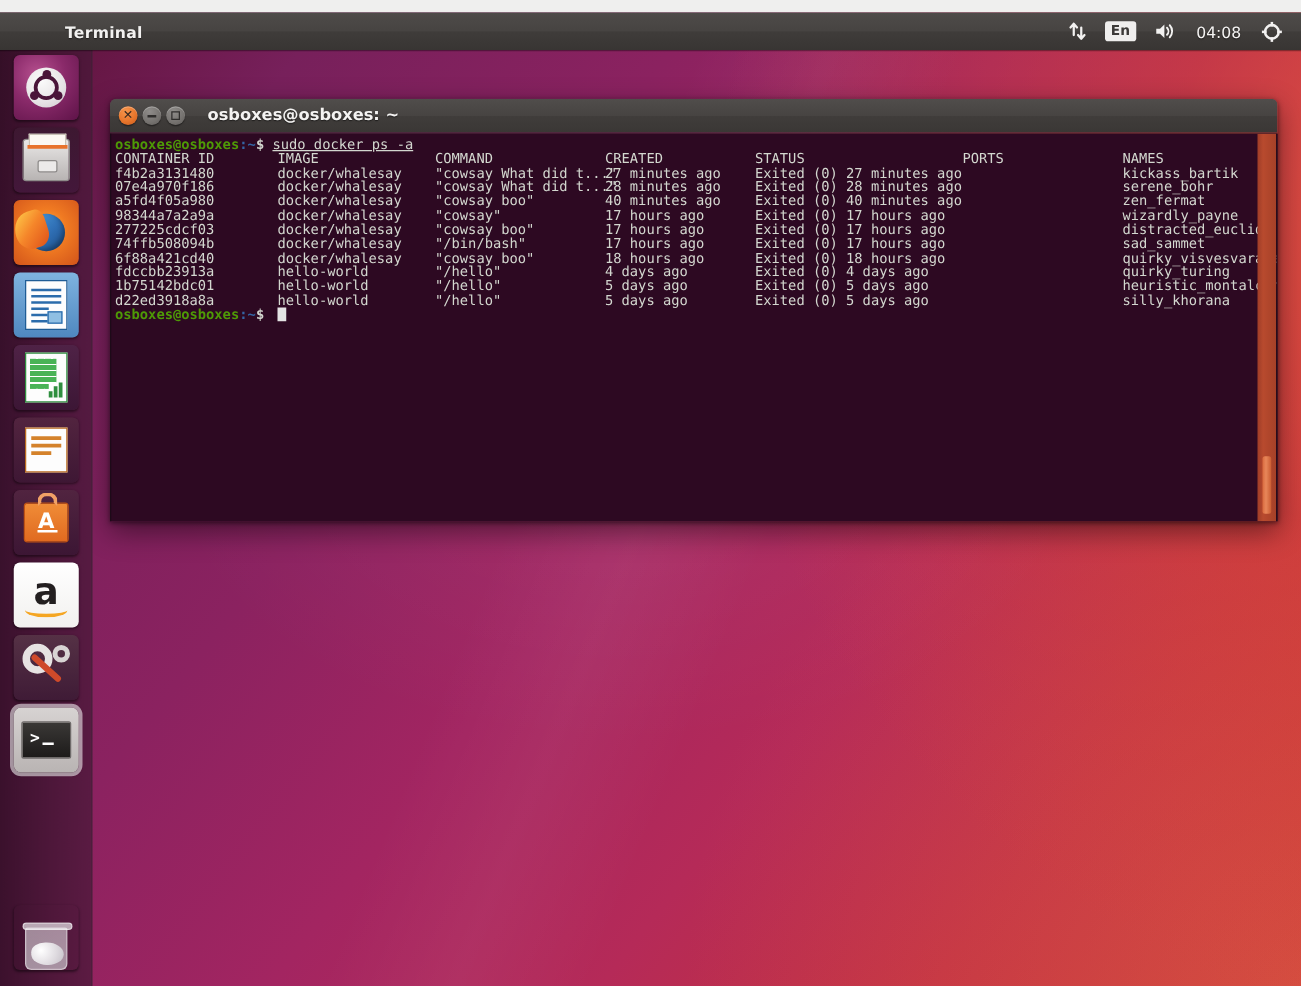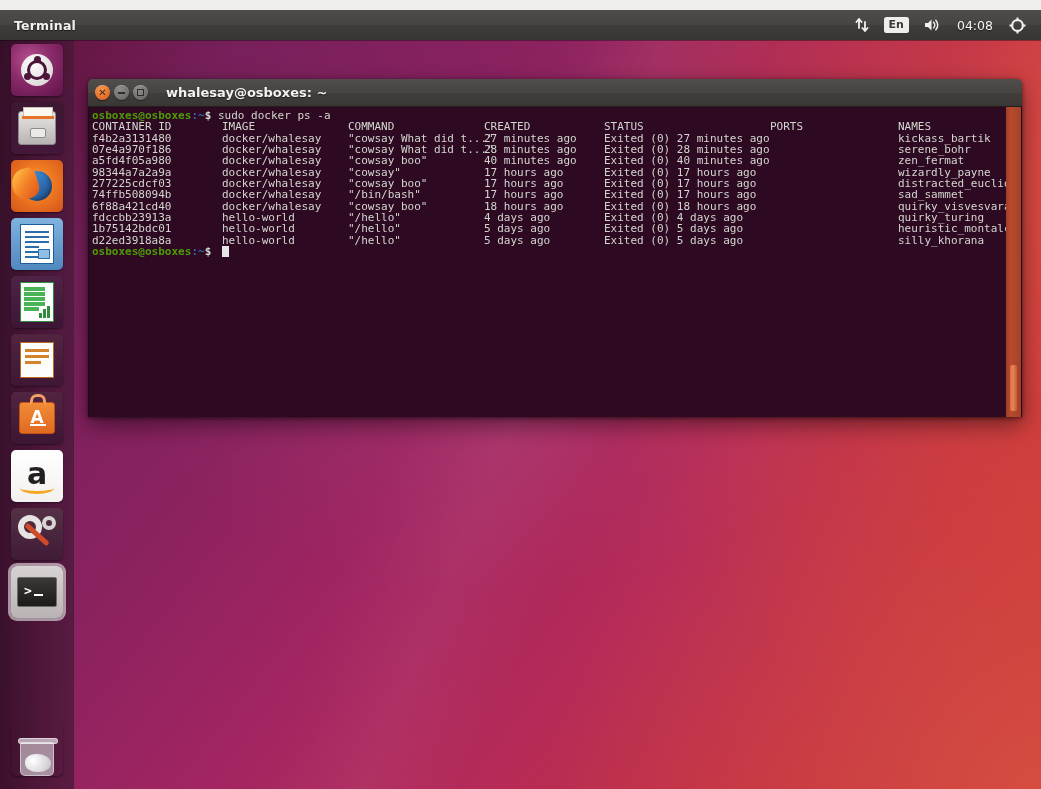--- a/index.html
+++ b/index.html
@@ -27,20 +27,21 @@
     background: radial-gradient(ellipse 55% 42% at 44% 46%, rgba(255,255,255,0.05) 0%, rgba(255,255,255,0.0) 70%);
     pointer-events:none;
   }
 
   
   #panel {
     position: absolute; left: 0; top: 10px; width: 1041px; height: 30px;
     background: linear-gradient(to bottom, #4e4b49 0%, #474442 48%, #3f3c3a 52%, #383533 100%);
     display: flex; align-items: center; z-index: 50;
     box-shadow: 0 1px 0 rgba(0,0,0,0.35);
+    padding-left: 38px;
   }
   #panel-title {
     color: #f2f1f0; font-size: 12.5px; font-weight: bold;
     font-family: "DejaVu Sans", sans-serif;
     margin-left: 14px; letter-spacing: .2px;
     text-shadow: 0 1px 1px rgba(0,0,0,0.55);
   }
   #panel-right { margin-left: auto; display: flex; align-items: center; height: 30px; padding-right: 8px; }
   .panel-item { display: flex; align-items: center; justify-content: center; height: 30px; padding: 0 7px; }
   .panel-clock { color: #f4f3f2; font-size: 12.5px; font-family: "DejaVu Sans", sans-serif; padding: 0 9px; text-shadow: 0 1px 1px rgba(0,0,0,0.5); }
@@ -165,21 +166,21 @@
     position: absolute; left: 3px; top: 3px; right: 18px;
     font-family: "DejaVu Sans Mono", monospace;
     font-size: 11px; line-height: 11.35px; white-space: pre;
     color: #d3d7cf;
   }
   .trow { height: 11.35px; position: relative; }
   .tcell { position: absolute; top: 0; }
   .c-prompt-user { color: #4e9a06; font-weight: bold; }
   .c-prompt-path { color: #3465a4; font-weight: bold; }
   .c-prompt-sym  { color: #d3d7cf; font-weight: bold; }
-  .c-cmd { color: #d3d7cf; }
+  .c-cmd { color: #d3d7cf; text-decoration: underline; }
   .c-out { color: #d3d7cf; }
   .cursor { display:inline-block; width: 7px; height: 11px; background:#e4e4e4; vertical-align: -2px; }
 
   
   #term-scroll {
     position: absolute; right: 0; top: 0; width: 15px; height: 310px;
     background: linear-gradient(to right, #9e3d28 0%, #b84a2e 30%, #a54128 100%);
   }
   #term-scroll-thumb {
     position: absolute; left: 4px; bottom: 6px; width: 7px; height: 46px;
@@ -362,21 +363,21 @@
       <div class="winbtn min">
           <span class="glyph">
             <span class="bar"></span>
           </span>
         </div>
       <div class="winbtn max">
           <span class="glyph">
             <span class="sq"></span>
           </span>
         </div>
-      <div id="win-title">whalesay@osboxes: ~</div>
+      <div id="win-title">osboxes@osboxes: ~</div>
     </div>
 
     <div id="term-body">
       <div id="term-text"><div class="trow"><span class="tcell c-prompt-user" style="left: 0px;">osboxes@osboxes</span><span class="tcell c-prompt-path" style="left: 99.45px;">:~</span><span class="tcell c-prompt-sym" style="left: 112.71px;">$</span><span class="tcell c-cmd" style="left: 125.97px;">sudo docker ps -a</span></div><div class="trow"><span class="tcell c-out" style="left: 0px;">CONTAINER ID</span><span class="tcell c-out" style="left: 130px;">IMAGE</span><span class="tcell c-out" style="left: 256px;">COMMAND</span><span class="tcell c-out" style="left: 392px;">CREATED</span><span class="tcell c-out" style="left: 512px;">STATUS</span><span class="tcell c-out" style="left: 678px;">PORTS</span><span class="tcell c-out" style="left: 806px;">NAMES</span></div><div class="trow"><span class="tcell c-out" style="left: 0px;">f4b2a3131480</span><span class="tcell c-out" style="left: 130px;">docker/whalesay</span><span class="tcell c-out" style="left: 256px;">"cowsay What did t..."</span><span class="tcell c-out" style="left: 392px;">27 minutes ago</span><span class="tcell c-out" style="left: 512px;">Exited (0) 27 minutes ago</span><span class="tcell c-out" style="left: 806px;">kickass_bartik</span></div><div class="trow"><span class="tcell c-out" style="left: 0px;">07e4a970f186</span><span class="tcell c-out" style="left: 130px;">docker/whalesay</span><span class="tcell c-out" style="left: 256px;">"cowsay What did t..."</span><span class="tcell c-out" style="left: 392px;">28 minutes ago</span><span class="tcell c-out" style="left: 512px;">Exited (0) 28 minutes ago</span><span class="tcell c-out" style="left: 806px;">serene_bohr</span></div><div class="trow"><span class="tcell c-out" style="left: 0px;">a5fd4f05a980</span><span class="tcell c-out" style="left: 130px;">docker/whalesay</span><span class="tcell c-out" style="left: 256px;">"cowsay boo"</span><span class="tcell c-out" style="left: 392px;">40 minutes ago</span><span class="tcell c-out" style="left: 512px;">Exited (0) 40 minutes ago</span><span class="tcell c-out" style="left: 806px;">zen_fermat</span></div><div class="trow"><span class="tcell c-out" style="left: 0px;">98344a7a2a9a</span><span class="tcell c-out" style="left: 130px;">docker/whalesay</span><span class="tcell c-out" style="left: 256px;">"cowsay"</span><span class="tcell c-out" style="left: 392px;">17 hours ago</span><span class="tcell c-out" style="left: 512px;">Exited (0) 17 hours ago</span><span class="tcell c-out" style="left: 806px;">wizardly_payne</span></div><div class="trow"><span class="tcell c-out" style="left: 0px;">277225cdcf03</span><span class="tcell c-out" style="left: 130px;">docker/whalesay</span><span class="tcell c-out" style="left: 256px;">"cowsay boo"</span><span class="tcell c-out" style="left: 392px;">17 hours ago</span><span class="tcell c-out" style="left: 512px;">Exited (0) 17 hours ago</span><span class="tcell c-out" style="left: 806px;">distracted_euclid</span></div><div class="trow"><span class="tcell c-out" style="left: 0px;">74ffb508094b</span><span class="tcell c-out" style="left: 130px;">docker/whalesay</span><span class="tcell c-out" style="left: 256px;">"/bin/bash"</span><span class="tcell c-out" style="left: 392px;">17 hours ago</span><span class="tcell c-out" style="left: 512px;">Exited (0) 17 hours ago</span><span class="tcell c-out" style="left: 806px;">sad_sammet</span></div><div class="trow"><span class="tcell c-out" style="left: 0px;">6f88a421cd40</span><span class="tcell c-out" style="left: 130px;">docker/whalesay</span><span class="tcell c-out" style="left: 256px;">"cowsay boo"</span><span class="tcell c-out" style="left: 392px;">18 hours ago</span><span class="tcell c-out" style="left: 512px;">Exited (0) 18 hours ago</span><span class="tcell c-out" style="left: 806px;">quirky_visvesvaraya</span></div><div class="trow"><span class="tcell c-out" style="left: 0px;">fdccbb23913a</span><span class="tcell c-out" style="left: 130px;">hello-world</span><span class="tcell c-out" style="left: 256px;">"/hello"</span><span class="tcell c-out" style="left: 392px;">4 days ago</span><span class="tcell c-out" style="left: 512px;">Exited (0) 4 days ago</span><span class="tcell c-out" style="left: 806px;">quirky_turing</span></div><div class="trow"><span class="tcell c-out" style="left: 0px;">1b75142bdc01</span><span class="tcell c-out" style="left: 130px;">hello-world</span><span class="tcell c-out" style="left: 256px;">"/hello"</span><span class="tcell c-out" style="left: 392px;">5 days ago</span><span class="tcell c-out" style="left: 512px;">Exited (0) 5 days ago</span><span class="tcell c-out" style="left: 806px;">heuristic_montalcini</span></div><div class="trow"><span class="tcell c-out" style="left: 0px;">d22ed3918a8a</span><span class="tcell c-out" style="left: 130px;">hello-world</span><span class="tcell c-out" style="left: 256px;">"/hello"</span><span class="tcell c-out" style="left: 392px;">5 days ago</span><span class="tcell c-out" style="left: 512px;">Exited (0) 5 days ago</span><span class="tcell c-out" style="left: 806px;">silly_khorana</span></div><div class="trow"><span class="tcell c-prompt-user" style="left: 0px;">osboxes@osboxes</span><span class="tcell c-prompt-path" style="left: 99.45px;">:~</span><span class="tcell c-prompt-sym" style="left: 112.71px;">$</span><span class="tcell cursor" style="left: 129.948px;"></span></div></div>
       <div id="term-scroll">
         <div id="term-scroll-thumb"></div>
       </div>
     </div>
   </div>
 

